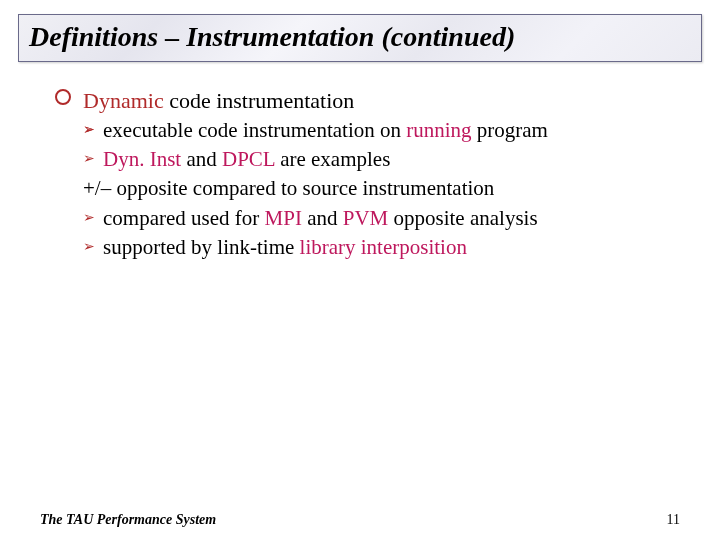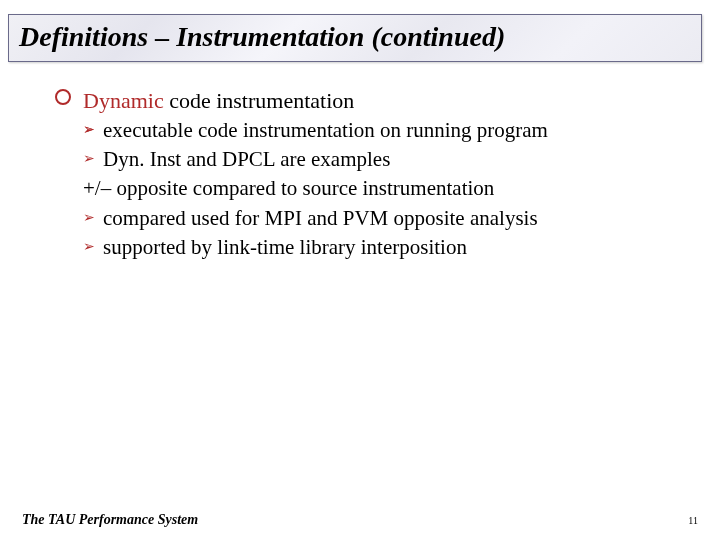--- a/index.html
+++ b/index.html
@@ -4,21 +4,21 @@
 <style>
   * { margin: 0; padding: 0; box-sizing: border-box; }
   html, body { width: 720px; height: 540px; overflow: hidden; }
   body {
     font-family: "Times New Roman", Times, serif;
     background: #ffffff;
     color: #000000;
     position: relative;
   }
   .title-bar {
-    margin: 14px 18px 0 8px;
+    margin: 14px 18px 0 18px;
     border: 1px solid #6a6a8a;
     background: linear-gradient(135deg, #f0f0f5 0%, #e5e5ee 20%, #f5f5fa 40%, #e8e8f0 60%, #f2f2f8 80%, #ebebf2 100%);
     padding: 6px 10px 8px 10px;
     box-shadow: 1px 1px 2px rgba(0,0,0,0.2);
   }
   .title-text {
     font-size: 28px;
     font-style: italic;
     font-weight: bold;
     color: #000000;
@@ -57,35 +57,35 @@
     position: absolute;
     left: 0;
     top: 4px;
     font-size: 14px;
     color: #b02a2a;
   }
   .level2-plain {
     padding-left: 20px;
     text-indent: -20px;
   }
-  .level2 .red, .level2-plain .red { color: #000000; }
+  .level2 .red, .level2-plain .red { color: #be185d; }
   .footer {
     position: absolute;
     bottom: 12px;
     left: 0;
     right: 0;
     display: flex;
     justify-content: space-between;
     align-items: baseline;
-    padding: 0 22px;
+    padding: 0 40px;
     font-size: 14px;
     font-style: italic;
   }
   .footer-left { font-weight: bold; }
-  .footer-center { font-style: normal; font-size: 10px; }
+  .footer-center { font-style: normal; font-size: 14px; }
   .footer-right { font-weight: bold; }
 </style>
 </head>
 <body>
 
 <div class="title-bar">
   <div class="title-text">Definitions – Instrumentation (continued)</div>
 </div>
 
 <div class="content">

